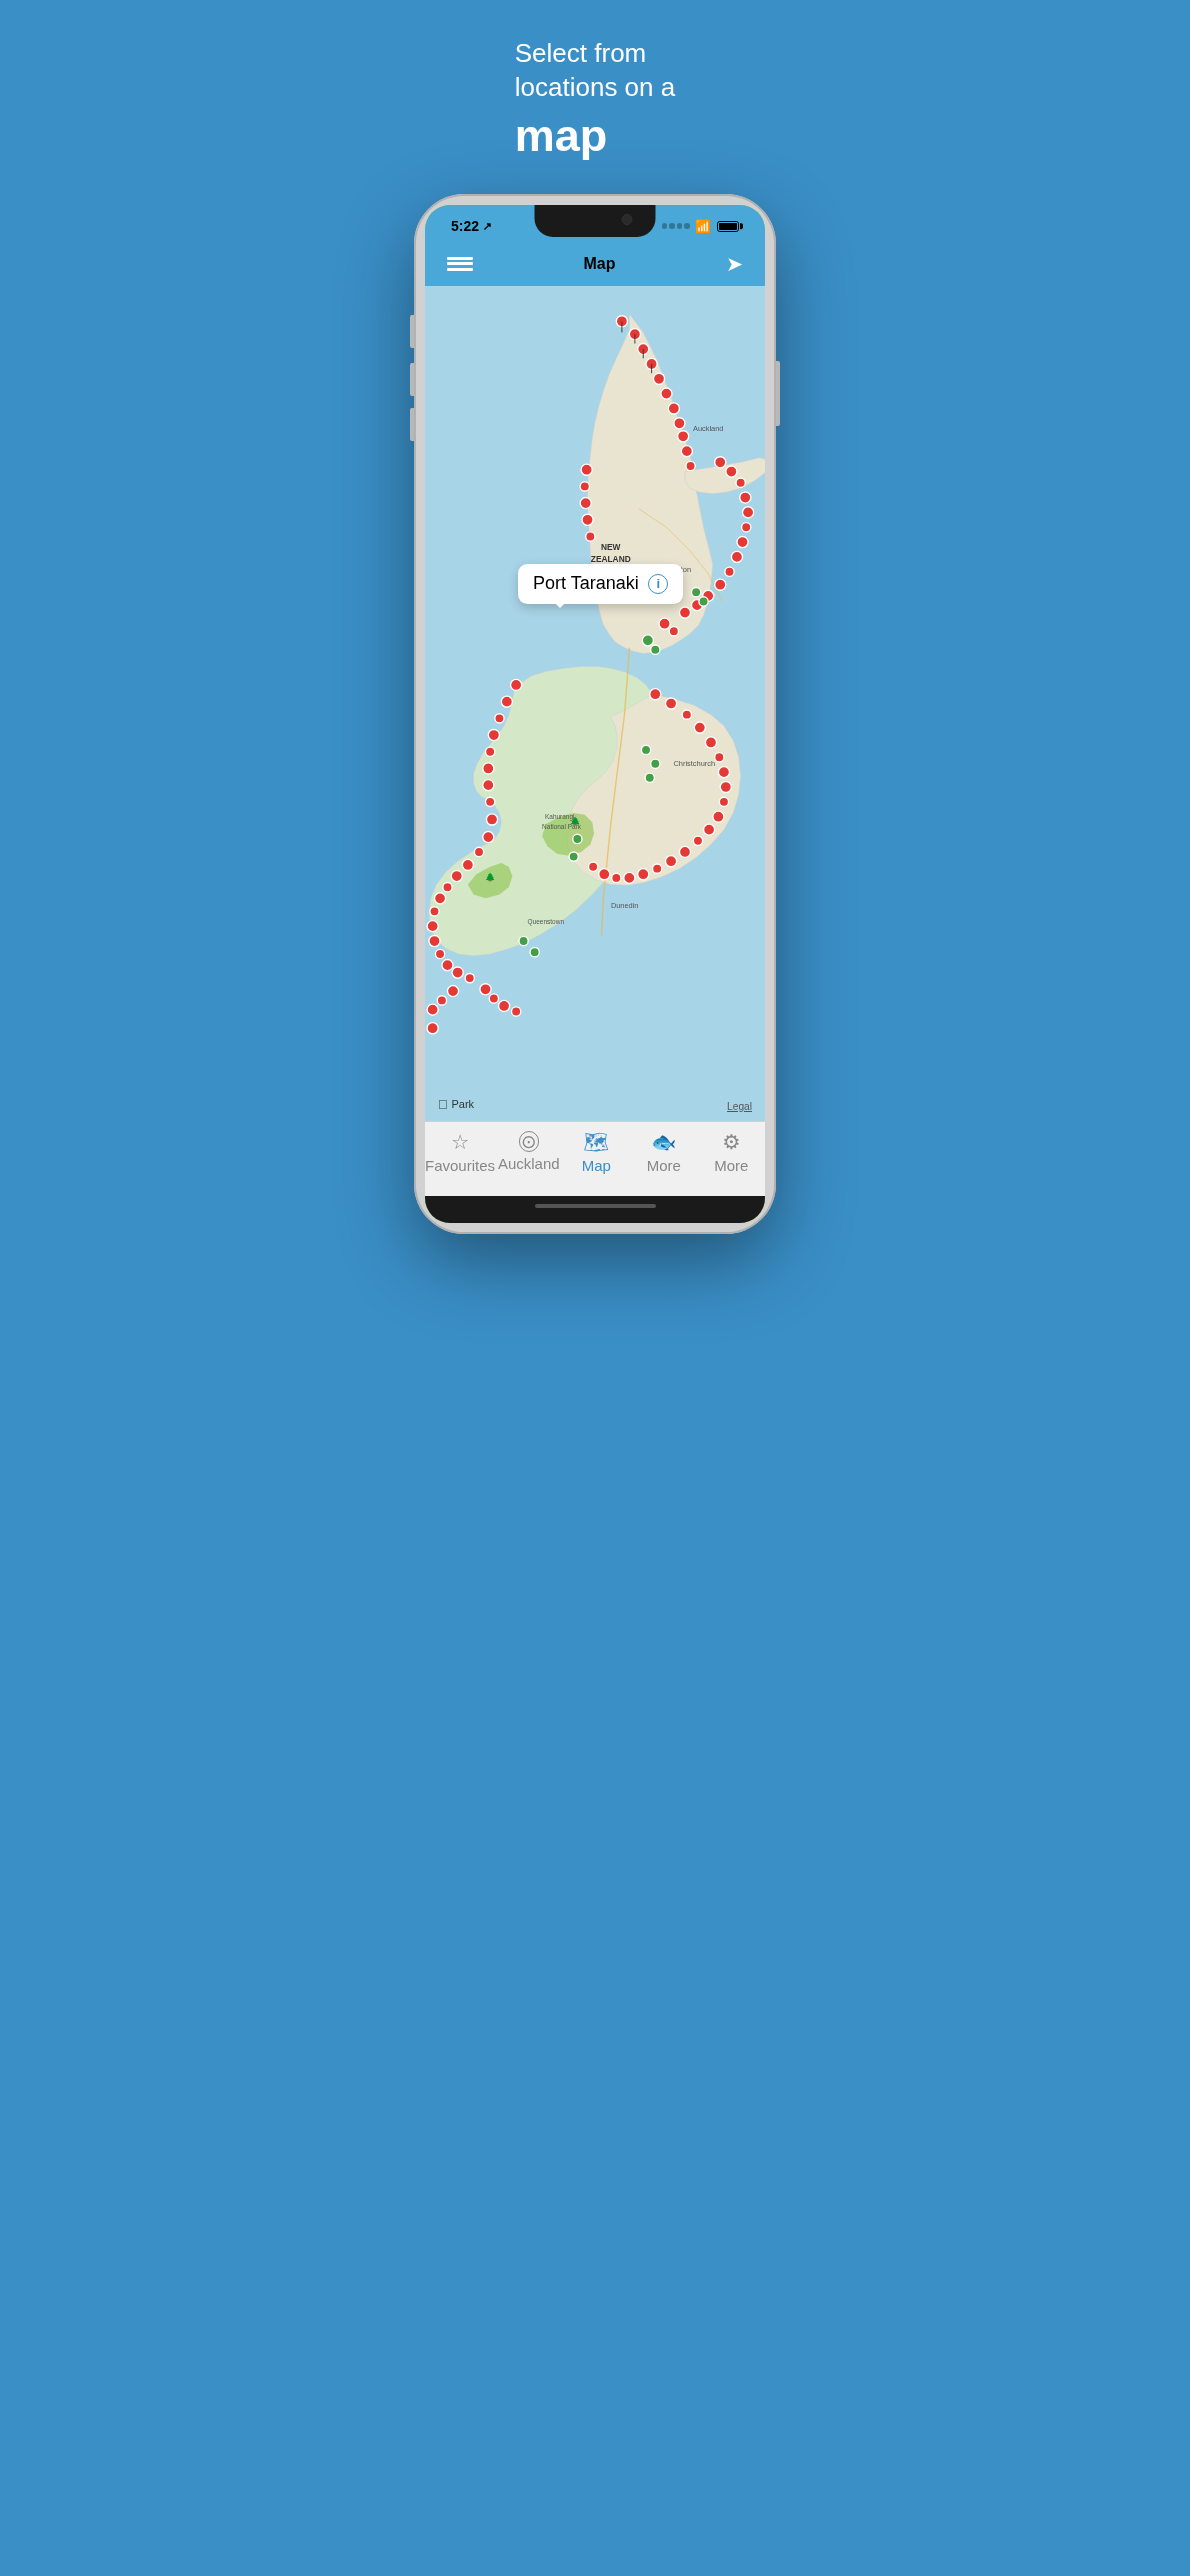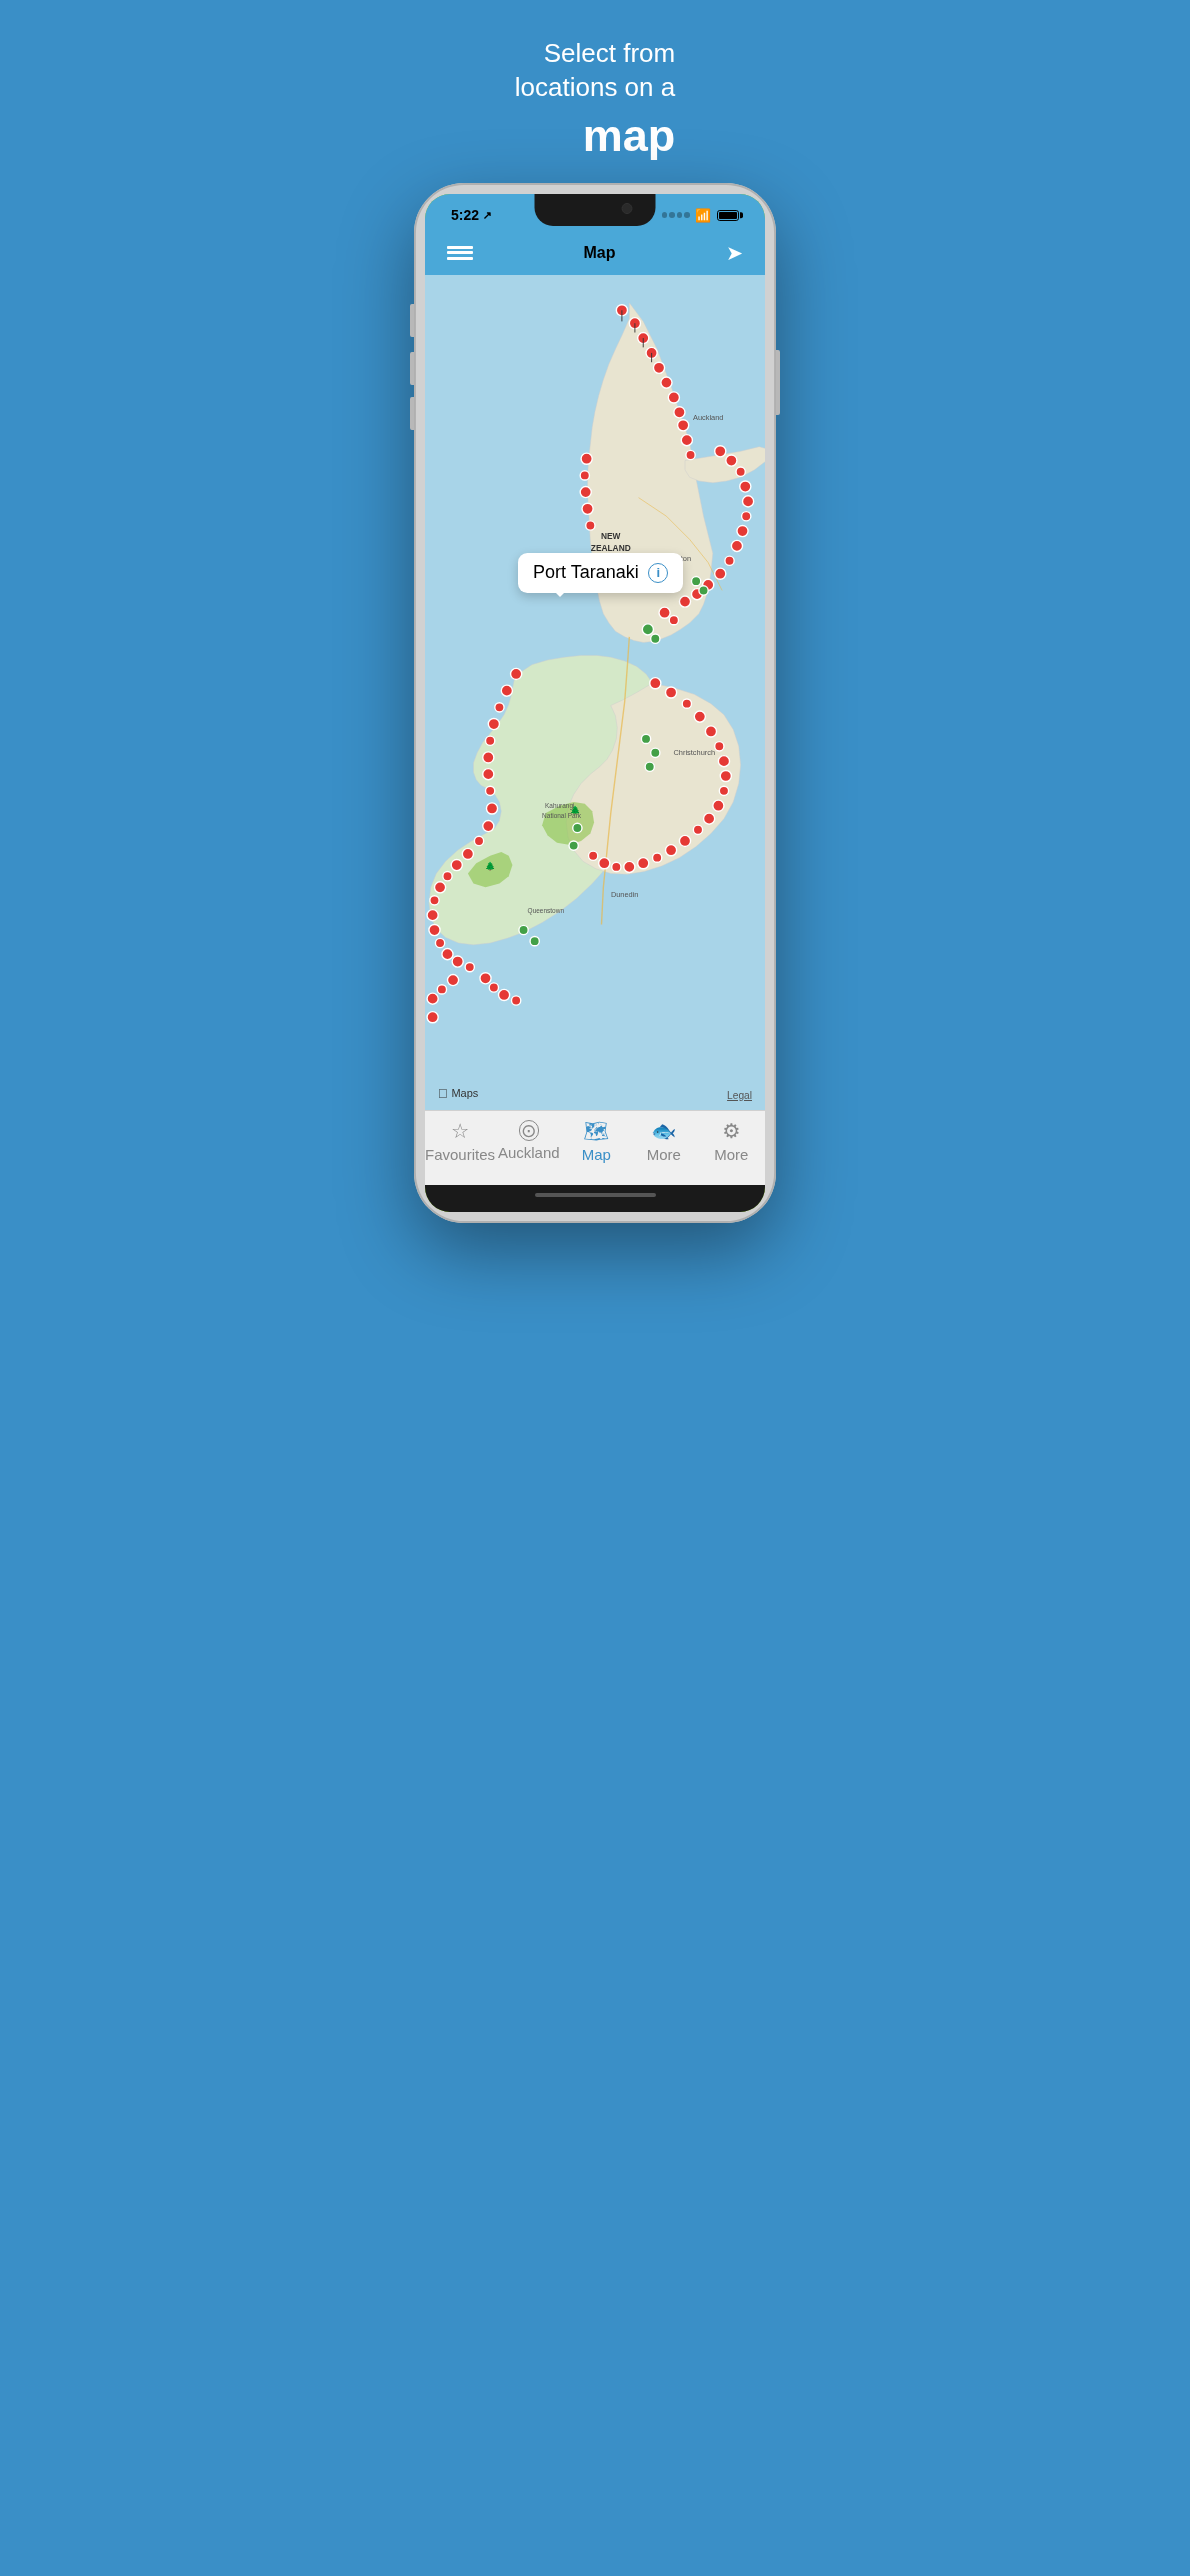--- a/index.html
+++ b/index.html
@@ -7,23 +7,23 @@
       background: #3a8fc7;
       display: flex;
       flex-direction: column;
       align-items: center;
       min-height: 100vh;
       font-family: -apple-system, BlinkMacSystemFont, 'Helvetica Neue', Arial, sans-serif;
       padding: 37px 0 56px;
     }
 
     .header-text {
-      text-align: right;
+      text-align: left;
       color: white;
-      margin-bottom: 21px;
+      margin-bottom: 32px;
       padding: 0 56px;
     }
     .header-text .subtitle {
       font-size: 26px;
       font-weight: 400;
       line-height: 1.3;
     }
     .header-text .title-map {
       font-size: 45px;
       font-weight: 800;
@@ -704,21 +704,21 @@
           </g>
       </svg>
 
       <div class="callout">
         <span class="callout-title">Port Taranaki</span>
         <div class="callout-info">i</div>
       </div>
 
       <div class="maps-watermark">
         <span class="apple-logo"></span>
-        <span>Maps</span>
+        <span>Park</span>
       </div>
       <div class="legal-link">Legal</div>
     </div>
 
     <div class="tab-bar">
       <div class="tab-item">
         <span class="tab-icon">☆</span>
         <span class="tab-label">Favourites</span>
       </div>
       <div class="tab-item">

